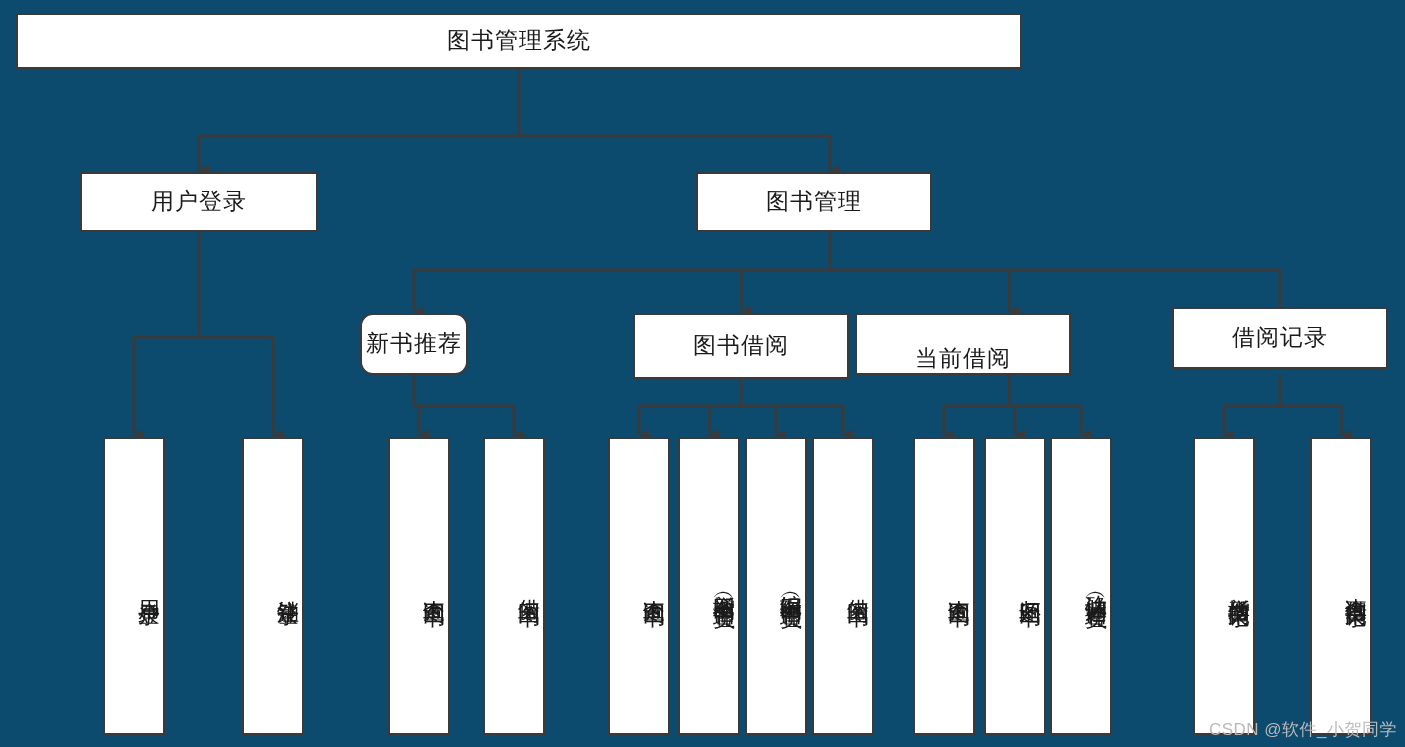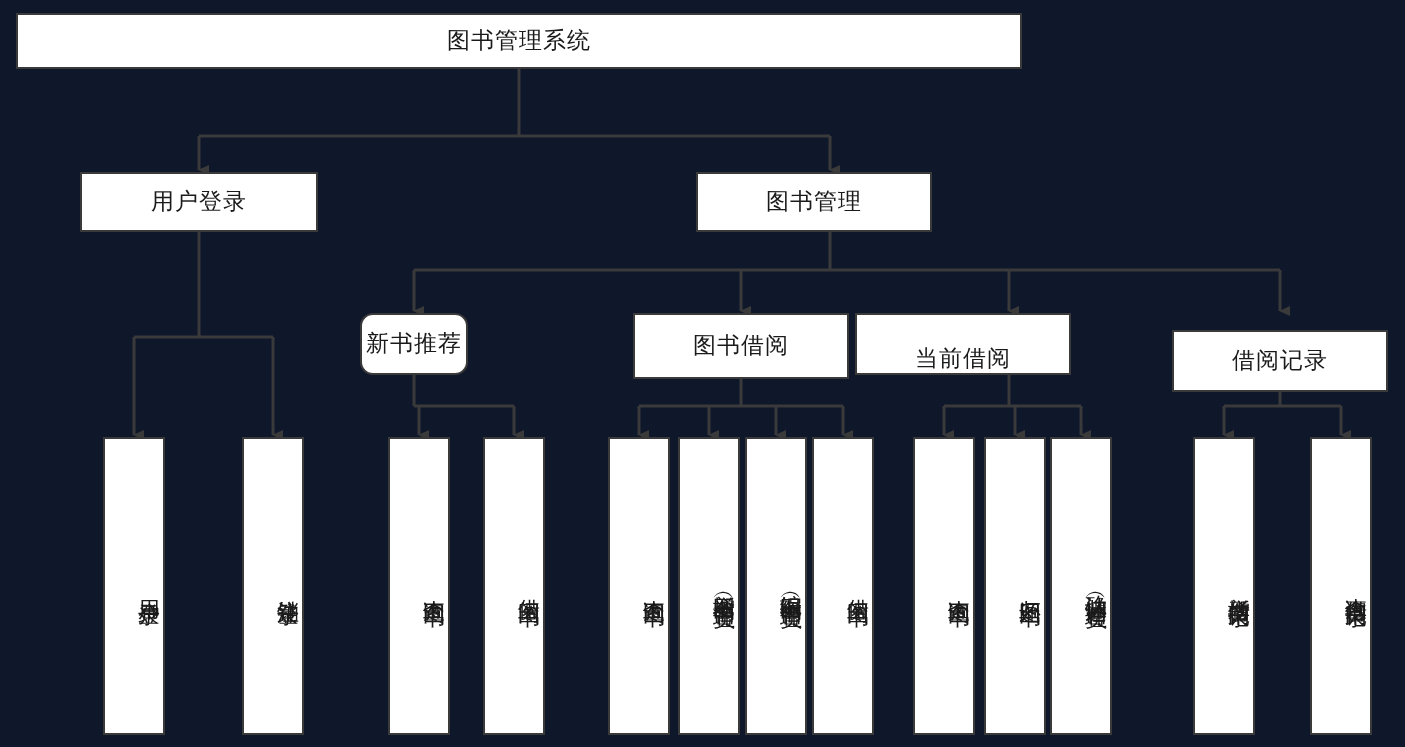--- a/index.html
+++ b/index.html
@@ -8,21 +8,21 @@
     padding: 0;
     background: #ffffff;
   }
   body {
     font-family: "Liberation Sans", "DejaVu Sans", sans-serif;
   }
   #canvas {
     position: relative;
     width: 1405px;
     height: 747px;
-    background: #0f172a;
+    background: #0c4a6e;
     overflow: hidden;
   }
   #wires {
     position: absolute;
     left: 0;
     top: 0;
     width: 1405px;
     height: 747px;
     pointer-events: none;
   }
@@ -128,21 +128,21 @@
       </div>
       <div class="node horiz" style="left: 360px; top: 313px; width: 108px; height: 62px; border-radius: 13px;">
         <span class="htext">新书推荐</span>
       </div>
       <div class="node horiz" style="left: 633px; top: 313px; width: 216px; height: 66px;">
         <span class="htext">图书借阅</span>
       </div>
       <div class="node horiz" style="left: 855px; top: 313px; width: 216px; height: 62px; align-items: flex-end;">
         <span class="htext">当前借阅</span>
       </div>
-      <div class="node horiz" style="left: 1172px; top: 330px; width: 216px; height: 62px;">
+      <div class="node horiz" style="left: 1172px; top: 307px; width: 216px; height: 62px;">
         <span class="htext">借阅记录</span>
       </div>
       <div class="node vert" style="left: 103px; top: 437px; width: 62px; height: 298px;">
         <span class="vtext">用户登录</span>
       </div>
       <div class="node vert" style="left: 242px; top: 437px; width: 62px; height: 298px;">
         <span class="vtext">注销登录</span>
       </div>
       <div class="node vert" style="left: 388px; top: 437px; width: 62px; height: 298px;">
         <span class="vtext">查询图书</span>
@@ -172,14 +172,15 @@
         <span class="vtext">确认归还（管理员）</span>
       </div>
       <div class="node vert" style="left: 1193px; top: 437px; width: 62px; height: 298px;">
         <span class="vtext">新增借阅记录</span>
       </div>
       <div class="node vert" style="left: 1310px; top: 437px; width: 62px; height: 298px;">
         <span class="vtext">查询借阅记录</span>
       </div>
     </div>
 
+  <div class="watermark">CSDN @软件_小贺同学</div>
 
 </div>
 
 </body></html>

